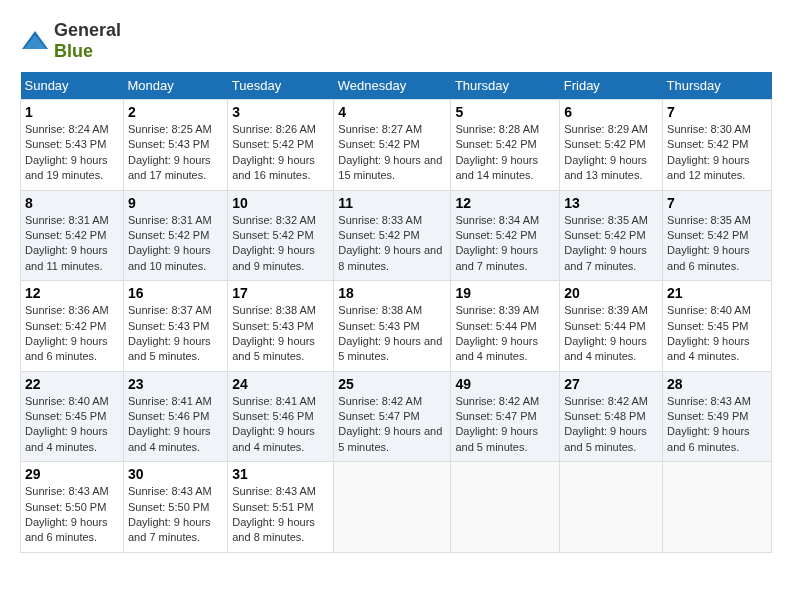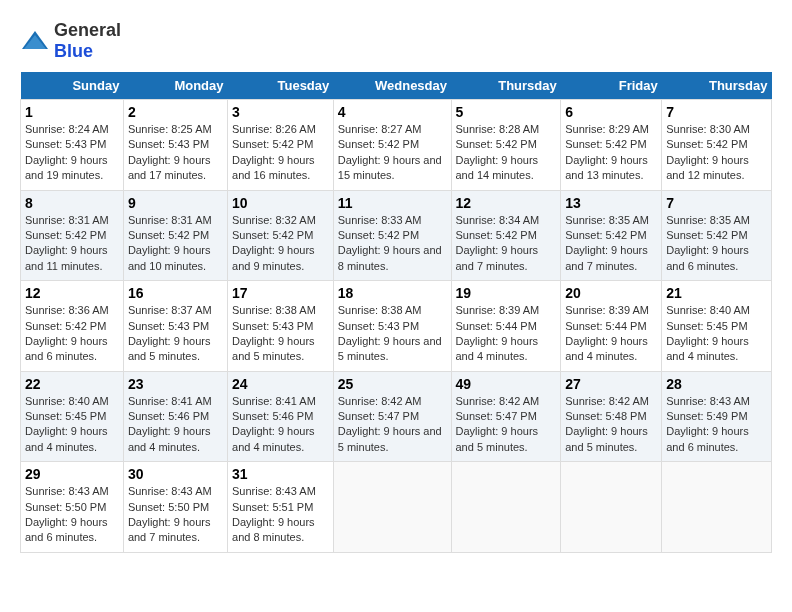--- a/index.html
+++ b/index.html
@@ -41,23 +41,23 @@
       width: 100%;
       border-collapse: collapse;
       font-size: 11px;
     }
     thead tr {
       background-color: #1a6fb5;
       color: #fff;
     }
     thead th {
       padding: 6px 4px;
-      text-align: right;
+      text-align: left;
       font-size: 13px;
-      font-weight: bold;
+      font-weight: normal;
       margin-left: 24px;
     }
     tbody tr {
       background-color: #fff;
     }
     tbody tr:nth-child(even) {
       background-color: #f0f4f8;
     }
     tbody td {
       padding: 4px 4px 6px 4px;
@@ -85,21 +85,21 @@
 <body>
 
 <div class="header-area">
   <div class="logo">
     <svg class="logo-icon" viewBox="0 0 30 24" xmlns="http://www.w3.org/2000/svg">
       <polygon points="15,2 28,20 2,20" fill="#1a6fb5"></polygon>
       <polygon points="15,6 26,20 4,20" fill="#5aaee8" opacity="0.5"></polygon>
     </svg>
     <div>
       <span style="font-size:18px;font-weight:bold;color:#333;">General</span><br>
-      <span style="font-size:18px;font-weight:bold;color:#1d4ed8;">Blue</span>
+      <span style="font-size:18px;font-weight:bold;color:#4d7c0f;">Blue</span>
     </div>
   </div>
   <div class="title-area">
     <div class="month-title"></div>
     <div class="location-title"></div>
   </div>
 </div>
 
 <table>
   <thead>

